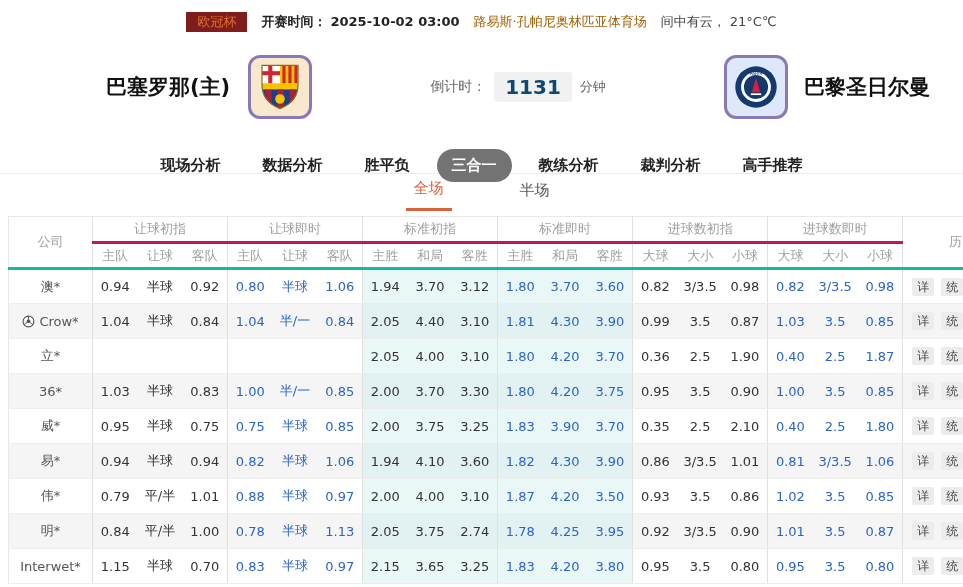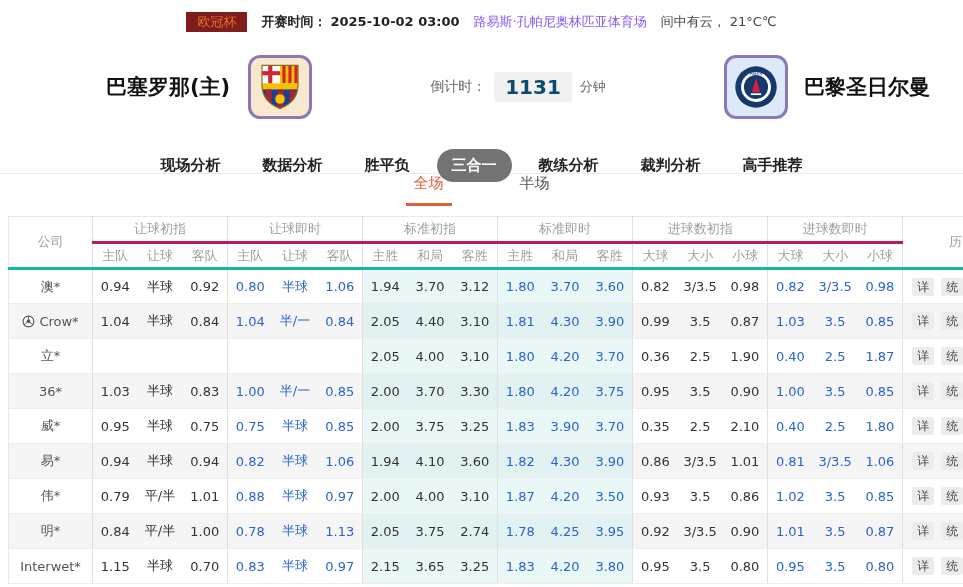--- a/index.html
+++ b/index.html
@@ -5,21 +5,21 @@
   * { box-sizing: border-box; margin: 0; padding: 0; }
   html,body { width:963px; height:587px; overflow:hidden; background:#fff;
     font-family:"DejaVu Sans","Liberation Sans",sans-serif; }
 
   
   .topbar { height:44px; display:flex; align-items:center; justify-content:center;
     gap:14px; font-size:13px; }
   .league-badge { background:#7f1d1d; color:#e0702f; padding:1px 11px; cursor:pointer; }
   .kickoff { font-weight:bold; color:#222; }
   .kickoff .kv { margin-left:4px; }
-  .venue { color:#8b5cf6; }
+  .venue { color:#a16207; }
   .weather { color:#444; }
 
   
   .match-header { height:86px; display:flex; align-items:center; }
   .mh-left  { flex:1; display:flex; align-items:center; gap:18px; padding-left:106px; }
   .mh-right { flex:1; display:flex; align-items:center; gap:16px; justify-content:flex-end; padding-right:33px; }
   .mh-center { display:flex; align-items:center; gap:8px; }
   .team-name { font-size:21px; font-weight:bold; color:#111; white-space:nowrap; }
   .crest { width:64px; height:64px; border:3px solid #8a79b6; border-radius:12px;
     display:flex; align-items:center; justify-content:center; }
@@ -30,21 +30,21 @@
     padding:3px 11px; border-radius:3px; }
   .cd-unit { color:#666; font-size:13px; }
 
   
   .nav { height:44px; display:flex; align-items:center; justify-content:center;
     gap:12px; border-bottom:1px solid #ececec; }
   .nav-item { font-size:15px; font-weight:bold; color:#222; padding:7px 15px; cursor:pointer; white-space:nowrap;margin-top:28px; }
   .nav-item.active { background:#737373; color:#fff; border-radius:17px; }
 
   
-  .subtabs { height:42px; display:flex; align-items:flex-start; justify-content:center; gap:60px; }
+  .subtabs { height:42px; display:flex; align-items:center; justify-content:center; gap:60px; }
   .subtab { font-size:15px; color:#555; padding:0 8px 10px; cursor:pointer; }
   .subtab.active { color:#d9623b; border-bottom:3px solid #d9623b; }
 
   
   .table-wrap { margin-left:8px; width:955px; overflow:hidden; }
   table { border-collapse:collapse; table-layout:fixed; width:1012px;
     border-top:1px solid #e8e8e8; border-left:1px solid #e8e8e8; }
   th { font-weight:normal; color:#9f9f9f; font-size:13px; height:26px; text-align:center; }
   td { height:35px; text-align:center; font-size:13px; color:#333; border-bottom:1px solid #ededed; }
   tbody tr:nth-child(even) { background:#f5f5f5; }

